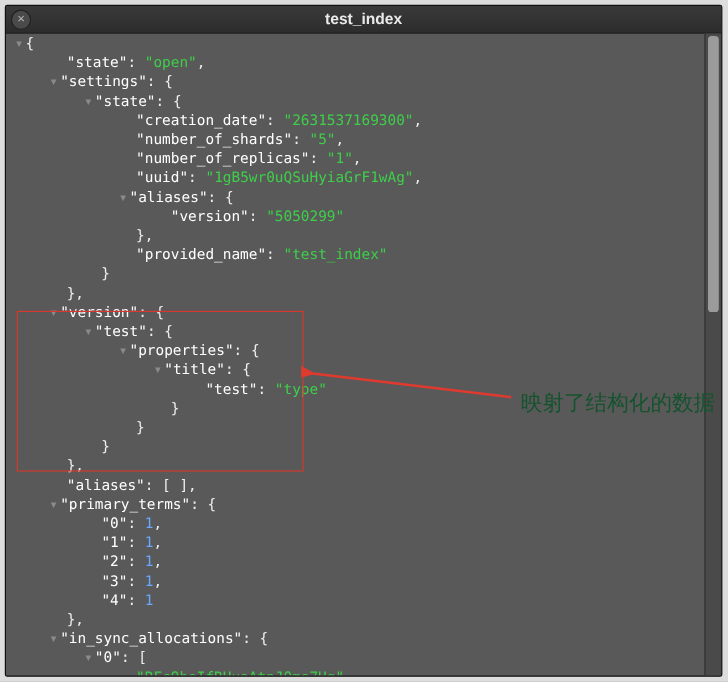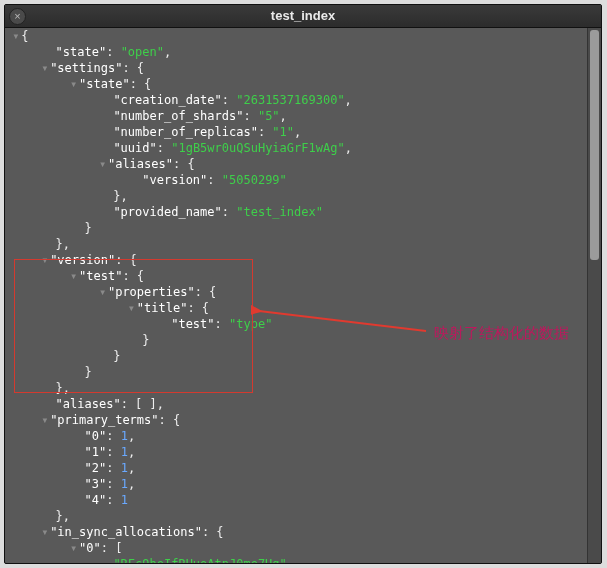--- a/index.html
+++ b/index.html
@@ -12,21 +12,21 @@
   .scroll{position:absolute;right:0;top:0;bottom:0;width:13px;background:#4a4a4a;border-left:1px solid #333;}
   .thumb{position:absolute;left:2px;right:2px;top:2px;height:230px;background:#9b9b9b;border-radius:3px;}
   .code{position:absolute;left:0;top:0;right:13px;bottom:0;overflow:hidden;font-family:Consolas,Menlo,monospace;font-size:12px;line-height:16px;color:#eee;}
   .ln{white-space:pre;}
   .k{color:#fff;}
   .v{color:#3ecf4a;}
   .n{color:#6aa9ff;}
   .tri{color:#8a8a8a;display:inline-block;width:9px;}
   .box{position:absolute;border:1px solid #d33a2f;pointer-events:none;}
   .arrow{position:absolute;pointer-events:none;}
-  .ann{position:absolute;color:#be185d;font-size:15px;font-family:"Microsoft YaHei",Arial,sans-serif;}
+  .ann{position:absolute;color:#14532d;font-size:18px;font-family:"Microsoft YaHei",Arial,sans-serif;}
 </style>
 </head>
 <body>
 
 <div class="wrap">
   <div class="window">
     <div class="titlebar">
       <div class="close">×</div>
       <div class="title">test_index</div>
     </div>

